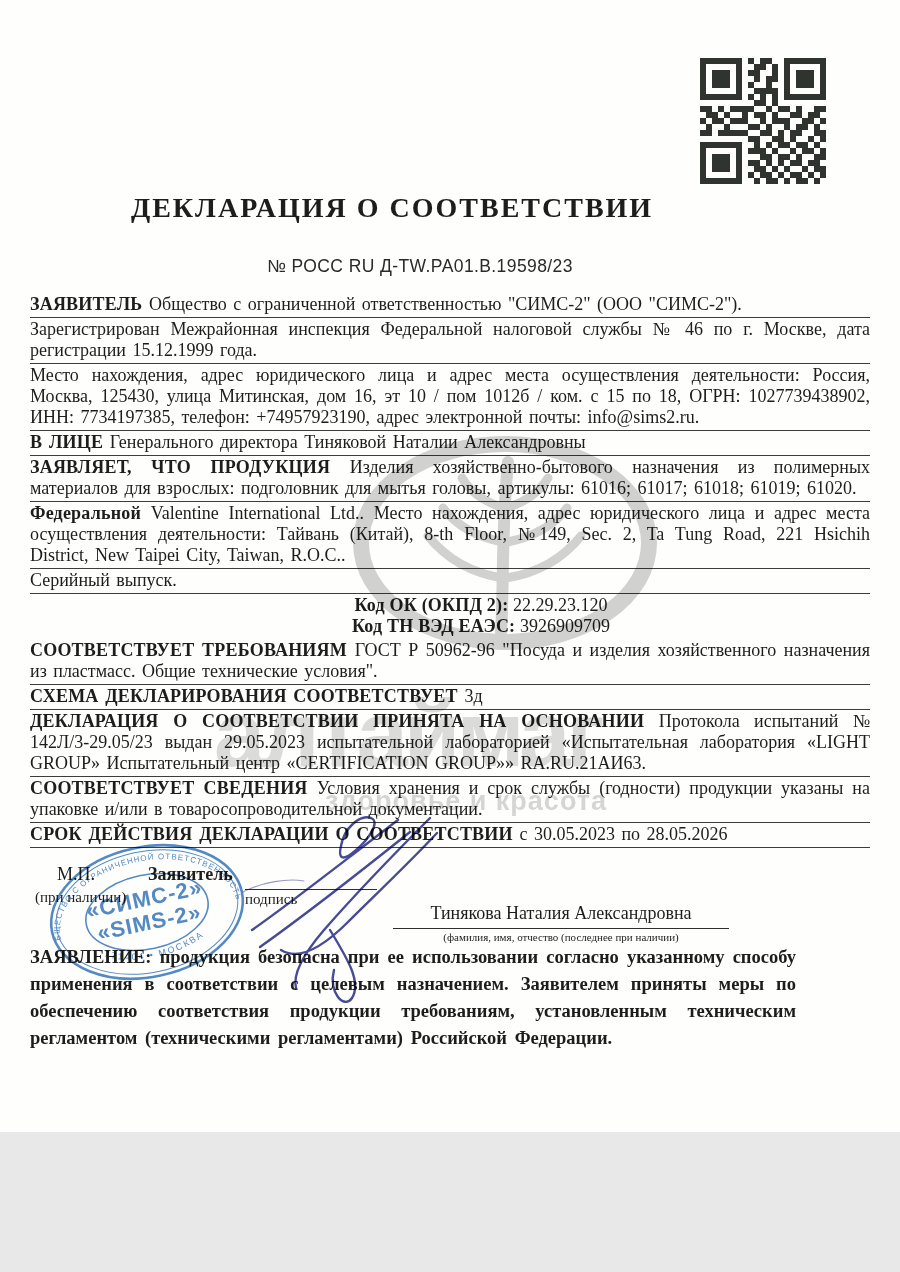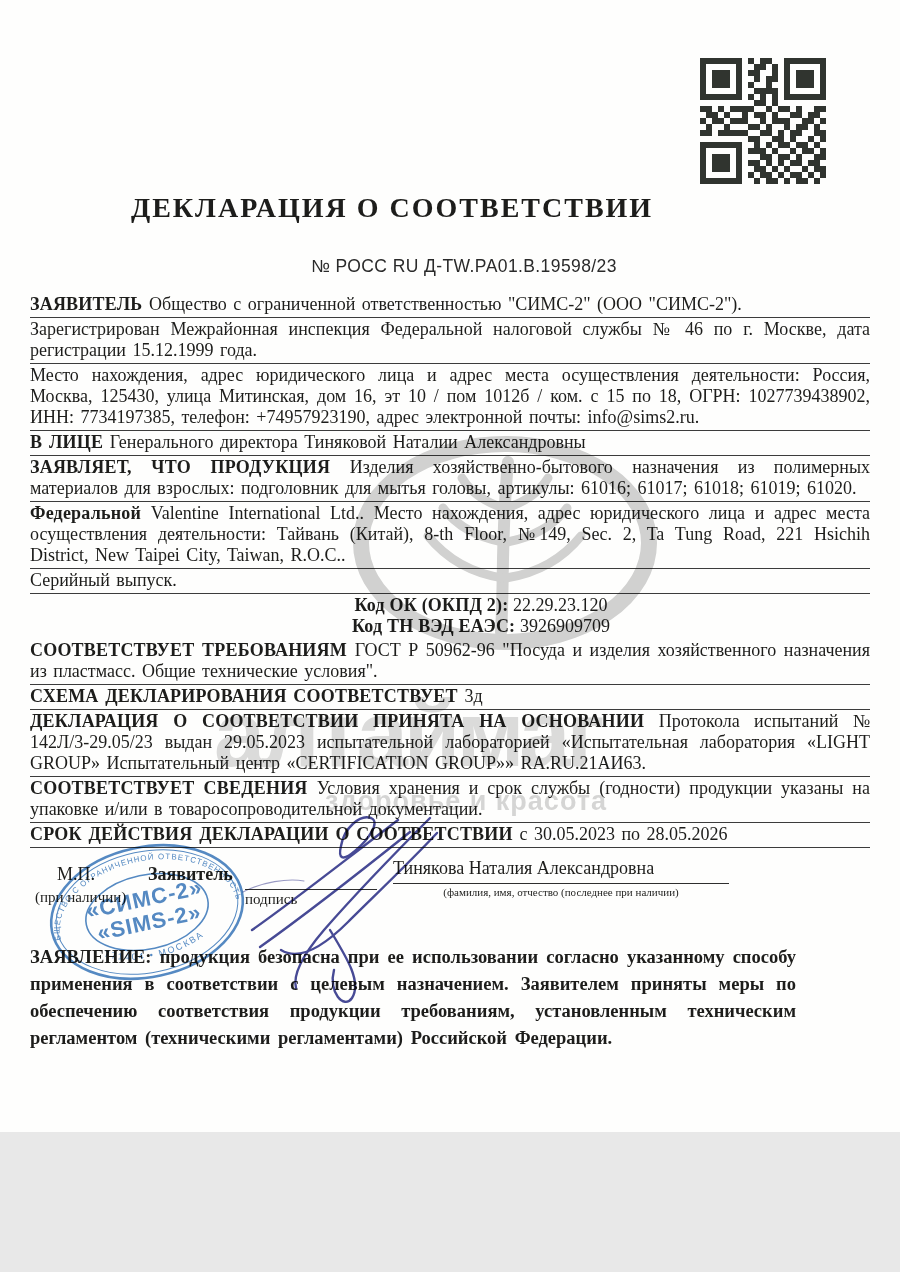--- a/index.html
+++ b/index.html
@@ -10,40 +10,40 @@
   }
   .doc-title{
     position:absolute;top:192px;left:30px;width:840px;text-align:center;
     transform:translateX(-58px);
     font-size:28px;font-weight:bold;letter-spacing:2px;white-space:nowrap;
   }
   .doc-number{
     position:absolute;top:256px;left:30px;width:840px;text-align:center;
     transform:translateX(-30px);
     font-family:"Liberation Sans",sans-serif;font-size:17.5px;color:#2a2a2a;
-    letter-spacing:.4px;white-space:nowrap;margin-left:44px;
+    letter-spacing:.4px;white-space:nowrap;
   }
   .sections{position:absolute;top:293px;left:30px;width:840px;}
   .sec-row{
     font-size:18px;line-height:21px;text-align:justify;word-spacing:2px;
     border-bottom:1.4px solid #3c3c3c;padding:1px 0 2px;
   }
   .sec-row.no-border{border-bottom:none;}
   .sec-label{font-weight:bold;letter-spacing:.2px;}
   .codes-row{text-align:center;padding-left:62px;word-spacing:0;}
   .code-line b{letter-spacing:.2px;}
   
   .sig-block{position:absolute;left:30px;top:858px;width:840px;height:70px;font-size:18px;}
   .mp{position:absolute;left:27px;top:6px;font-weight:normal;}
   .mp-sub{position:absolute;left:5px;top:31px;font-size:15px;font-weight:normal;}
   .applicant{position:absolute;left:118px;top:6px;font-weight:bold;}
   .sig-line{position:absolute;left:215px;top:0;width:132px;height:31px;border-bottom:1.6px solid #2e2e2e;}
   .sig-caption{position:absolute;left:215px;top:33px;width:132px;text-align:left;font-size:15px;}
   .fio-wrap{position:absolute;left:363px;top:0;width:336px;}
-  .fio{display:block;border-bottom:1.6px solid #2e2e2e;padding-bottom:4px;}
+  .fio{display:block;text-align:center;border-bottom:1.6px solid #2e2e2e;padding-bottom:4px;margin-top:45px;}
   .fio-caption{display:block;text-align:center;font-size:11px;padding-top:2px;}
   
   .statement{
     position:absolute;left:30px;top:944px;width:766px;
     font-size:18.5px;line-height:27px;font-weight:bold;text-align:justify;word-spacing:3px;
   }
   
   .qr{position:absolute;left:700px;top:58px;width:126px;height:126px;}
   
   .overlay{position:absolute;left:0;top:0;width:900px;height:1272px;pointer-events:none;}

